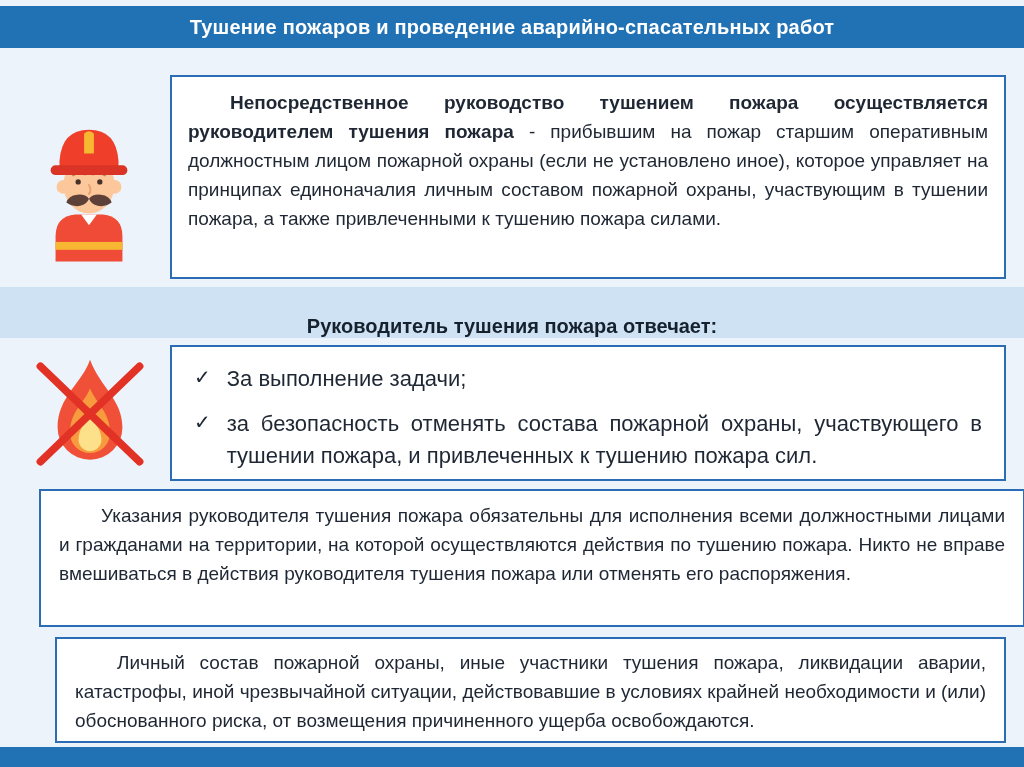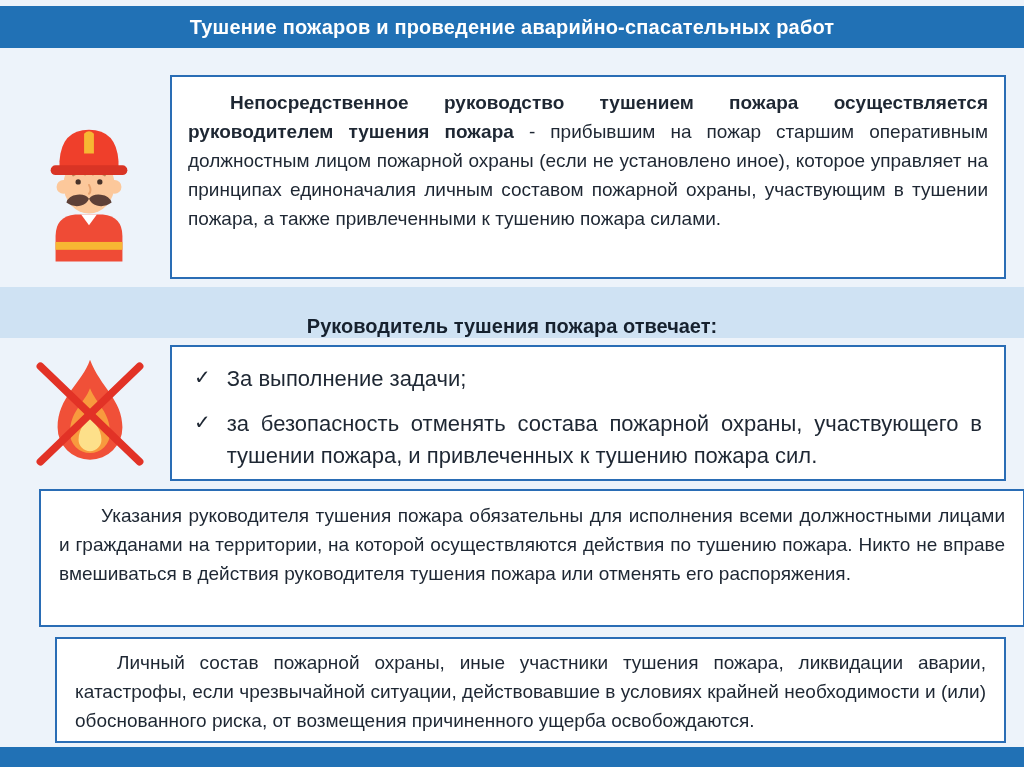--- a/index.html
+++ b/index.html
@@ -168,18 +168,18 @@
         <div class="li-text">за безопасность отменять состава пожарной охраны, участвующего в тушении пожара, и привлеченных к тушению пожара сил.</div>
       </li>
     </ul>
   </section>
 
   <section class="box box3">
     <p class="indent">Указания руководителя тушения пожара обязательны для исполнения всеми должностными лицами и гражданами на территории, на которой осуществляются действия по тушению пожара. Никто не вправе вмешиваться в действия руководителя тушения пожара или отменять его распоряжения.</p>
   </section>
 
   <section class="box box4">
-    <p class="indent">Личный состав пожарной охраны, иные участники тушения пожара, ликвидации аварии, катастрофы, если чрезвычайной ситуации, действовавшие в условиях крайней необходимости и (или) обоснованного риска, от возмещения причиненного ущерба освобождаются.</p>
+    <p class="indent">Личный состав пожарной охраны, иные участники тушения пожара, ликвидации аварии, катастрофы, иной чрезвычайной ситуации, действовавшие в условиях крайней необходимости и (или) обоснованного риска, от возмещения причиненного ущерба освобождаются.</p>
   </section>
 
   <footer class="bottombar"></footer>
 
 </div>
 
 </body></html>

